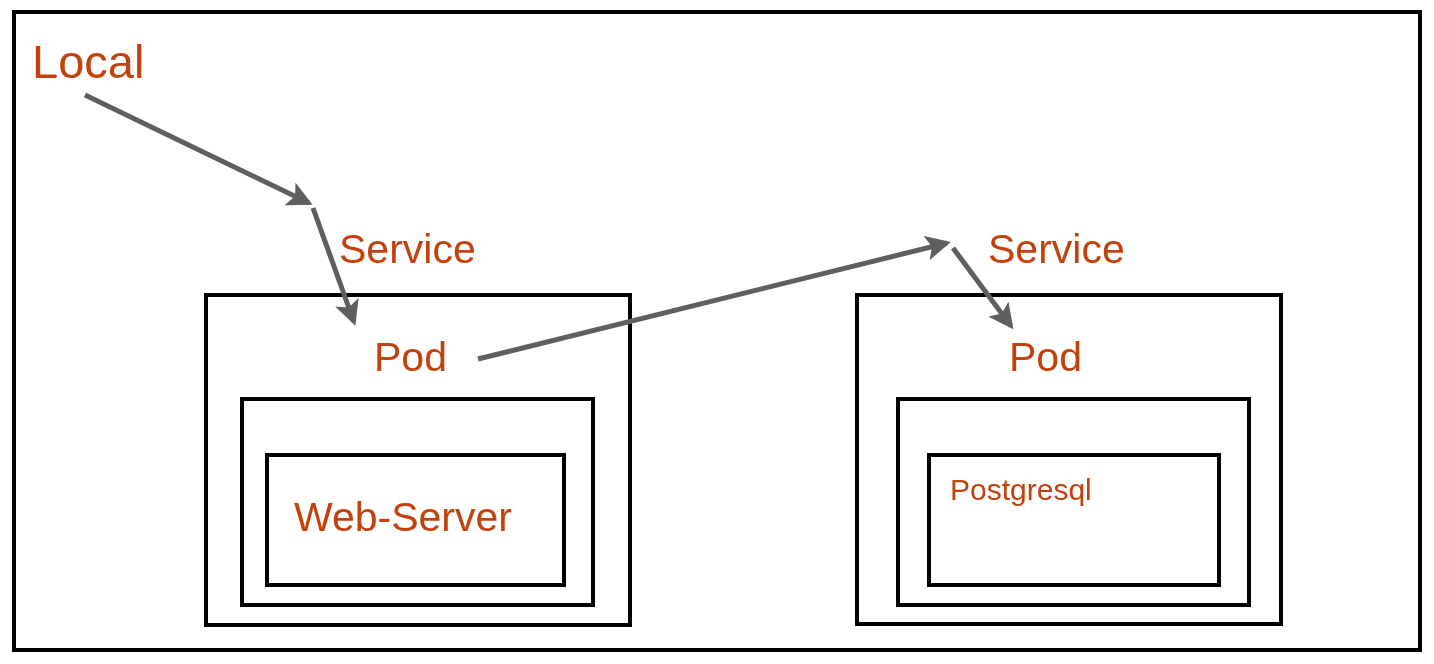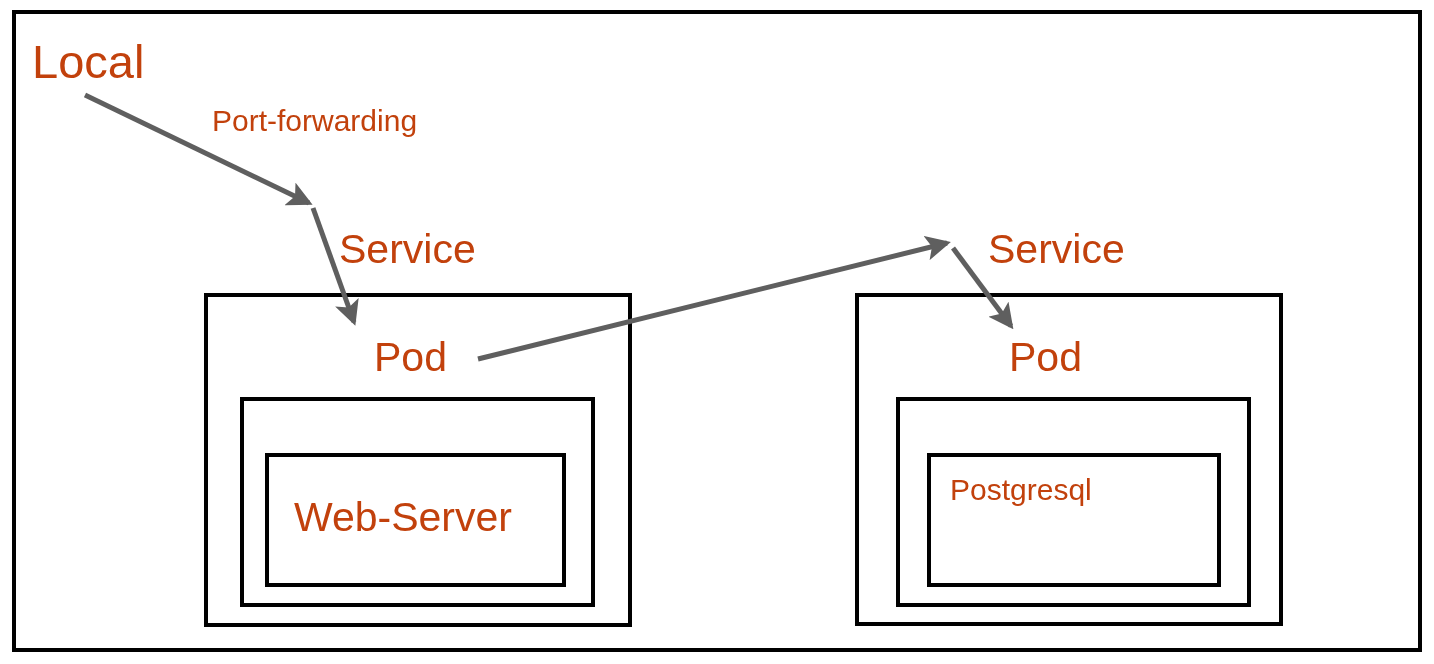--- a/index.html
+++ b/index.html
@@ -67,21 +67,20 @@
 
     <line x1="313" y1="208" x2="354" y2="322" stroke="#5f5f5f" stroke-width="5" marker-end="url(#arrowhead)"></line>
 
     <line x1="478" y1="359" x2="947" y2="243" stroke="#5f5f5f" stroke-width="5" marker-end="url(#arrowhead)"></line>
 
     <line x1="953" y1="248" x2="1011" y2="326" stroke="#5f5f5f" stroke-width="5" marker-end="url(#arrowhead)"></line>
   </svg>
 
   <div class="dg-label lbl-local">Local</div>
 
-  <div class="dg-label lbl-portfwd">Port-forwarding</div>
 
   <div class="dg-label lbl-service-l">Service</div>
 
   <div class="dg-label lbl-service-r">Service</div>
 
   <div class="dg-label lbl-pod-l">Pod</div>
 
   <div class="dg-label lbl-pod-r">Pod</div>
 
   <div class="dg-label lbl-webserver">Web-Server</div>

